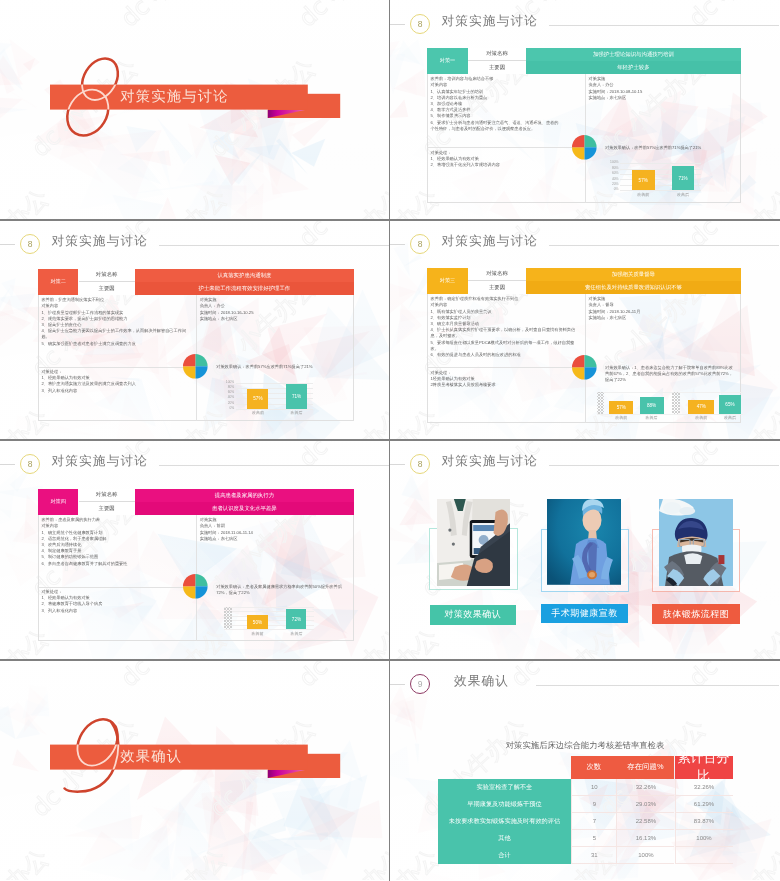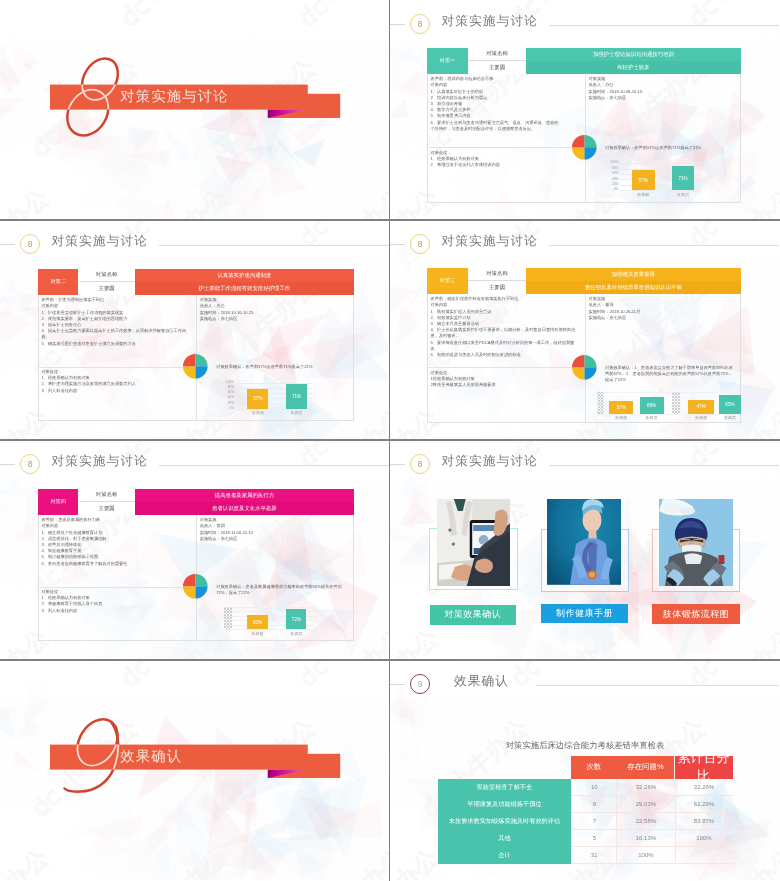--- a/index.html
+++ b/index.html
@@ -1271,21 +1271,21 @@
           <path d="M42 31 l7 0 l1 10 l-9 0 Z" fill="#e5c2ab"></path>
           <path d="M29 45 q17 -12 30 0 l4 41 l-40 0 Z" fill="#6f9fe0"></path>
           <path d="M41 41 l8 0 l3 8 l-13 0 Z" fill="#5f8fd4"></path>
           <path d="M41 45 q5 -4 9 1 l-1 28 l-7 0 Z" fill="#5470b8"></path>
           <path d="M43 43 q-8 6 -8 16 q0 10 6 16 l4 -3 q-5 -6 -5 -14 q0 -8 6 -13 Z" fill="#4d5fa8" opacity=".85"></path>
           <path d="M31 56 q7 10 9 22 l-8 2 q-3 -14 -7 -20 Z" fill="#7cb0e6"></path>
           <path d="M60 58 q-5 10 -6 22 l7 1 q2 -14 5 -20 Z" fill="#7cb0e6"></path>
           <ellipse cx="45" cy="76" rx="5" ry="4.5" fill="#c87437"></ellipse>
           <ellipse cx="45" cy="76" rx="3" ry="2.8" fill="#e2a368"></ellipse>
         </svg></div>
-      <div class="plabel" style="left:150.5px;top:164.3px;width:87.8px;height:18.3px;background:#1aa0e0">制作健康手册</div>
+      <div class="plabel" style="left:150.5px;top:164.3px;width:87.8px;height:18.3px;background:#1aa0e0">手术期健康宣教</div>
       <div class="pframe" style="left:262.2px;top:89.1px;width:87.8px;height:63.3px;border:0.8px solid #ee5b3f66;background:rgba(255,255,255,.55)"></div>
       <div class="photo" style="left:268.7px;top:58.5px;width:74.5px;height:87.1px"><svg width="74.5" height="87.1" viewBox="0 0 74 87" preserveAspectRatio="none">
           <rect width="74" height="87" fill="#8dc6e6"></rect>
           <path d="M4 0 q18 -2 30 8 q2 6 -8 8 q-16 2 -26 -4 Z" fill="#f4f7f8"></path>
           <ellipse cx="13" cy="9" rx="9" ry="6" fill="#eef4f7"></ellipse>
           <ellipse cx="28" cy="12" rx="8" ry="4" fill="#e6eff4"></ellipse>
           <path d="M16 32 q4 -14 17 -13 q13 1 15 14 q1 6 -2 9 l-28 0 q-3 -4 -2 -10 Z" fill="#20306e"></path>
           <path d="M19 30 q5 -9 14 -8 q9 1 12 9 q-13 -5 -26 -1 Z" fill="#36478a"></path>
           <path d="M19 40 q14 -5 27 0 l1 8 l-29 0 Z" fill="#d8b49a"></path>
           <path d="M21 41 q12 -4 23 0 l0 2.5 q-11 -3.5 -23 0 Z" fill="#3d3128"></path>

